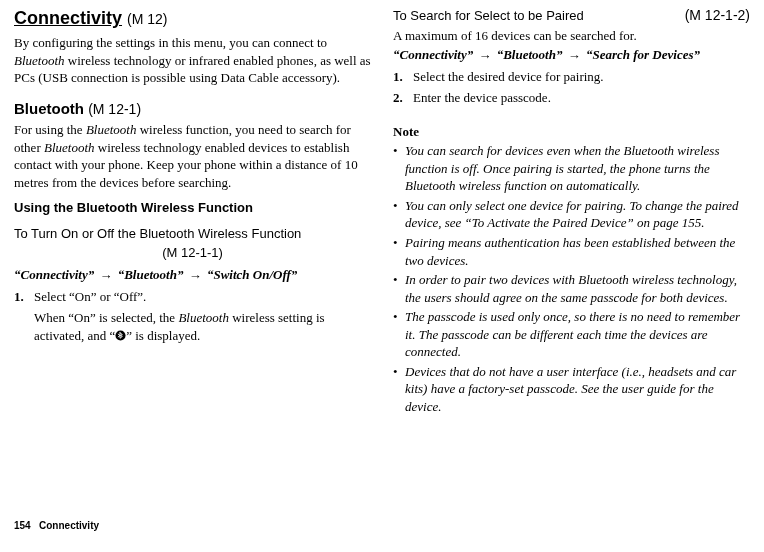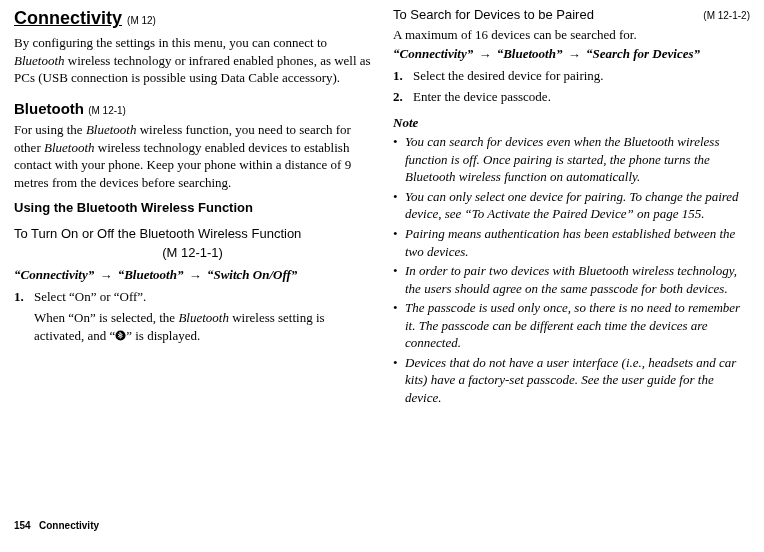--- a/index.html
+++ b/index.html
@@ -42,21 +42,21 @@
   .procedure-title {
     font-family: Arial, Helvetica, sans-serif;
     font-weight: normal;
     font-size: 13px;
     margin-top: 8px;
     margin-bottom: 2px;
   }
   .menu-code-inline {
     font-family: Arial, Helvetica, sans-serif;
     font-weight: normal;
-    font-size: 10px;
+    font-size: 14px;
   }
   .menu-code-line {
     font-family: Arial, Helvetica, sans-serif;
     font-weight: normal;
     font-size: 13px;
     margin-bottom: 4px;
     text-align: center;
   }
   .nav-path {
     font-family: "Times New Roman", serif;
@@ -77,23 +77,22 @@
     min-width: 20px;
   }
   ol.steps li .txt { flex: 1; }
   .step-note {
     margin-left: 20px;
     margin-top: 2px;
     margin-bottom: 4px;
     font-family: Liberation Serif, serif;
   }
   .note-heading {
-    font-style: italic;
-    font-weight: bold;
-    margin-top: 8px;
+    font-weight: bold;
+    margin-top: 16px;
     margin-bottom: 2px;
   }
   ul.notes {
     list-style: none;
   }
   ul.notes li {
     display: flex;
     font-style: italic;
     margin-bottom: 2px;
   }
@@ -137,21 +136,21 @@
     <p class="body">
       <span>By configuring the settings in this menu, you can connect to </span><i>Bluetooth</i><span> wireless technology or infrared enabled phones, as well as PCs (USB connection is possible using Data Cable accessory).</span>
     </p>
 
     <h2 class="subsection">
       <span>Bluetooth</span>
       <span class="menu-code-inline">(M 12-1)</span>
     </h2>
 
     <p class="body">
-      <span>For using the </span><i>Bluetooth</i><span> wireless function, you need to search for other </span><i>Bluetooth</i><span> wireless technology enabled devices to establish contact with your phone. Keep your phone within a distance of 9 metres from the devices before searching.</span>
+      <span>For using the </span><i>Bluetooth</i><span> wireless function, you need to search for other </span><i>Bluetooth</i><span> wireless technology enabled devices to establish contact with your phone. Keep your phone within a distance of 10 metres from the devices before searching.</span>
     </p>
 
     <h3 class="subsub">Using the Bluetooth Wireless Function</h3>
 
     <div class="procedure-title">To Turn On or Off the Bluetooth Wireless Function</div>
     <div class="menu-code-line">(M 12-1-1)</div>
 
     <div class="nav-path">
       <span>“Connectivity”</span>
       <span class="arrow">→</span>
@@ -171,21 +170,21 @@
           <circle cx="12" cy="12" r="11" fill="#000"></circle>
           <path d="M11 6v12l5-4-4-2 4-2-5-4zM7 9l4 3-4 3" stroke="#fff" stroke-width="2" fill="none" stroke-linejoin="round" stroke-linecap="round"></path>
         </svg><span>” is displayed.</span>
     </p>
 
   </div>
 
   <div class="col">
 
     <div class="right-top">
-      <span class="procedure-title" style="margin-top:0">To Search for Devices to be Paired</span>
+      <span class="procedure-title" style="margin-top:0">To Search for Select to be Paired</span>
       <span class="menu-code-inline">(M 12-1-2)</span>
     </div>
 
     <p class="body">A maximum of 16 devices can be searched for.</p>
 
     <div class="nav-path">
       <span>“Connectivity”</span>
       <span class="arrow">→</span>
       <span>“Bluetooth”</span>
       <span class="arrow">→</span>

